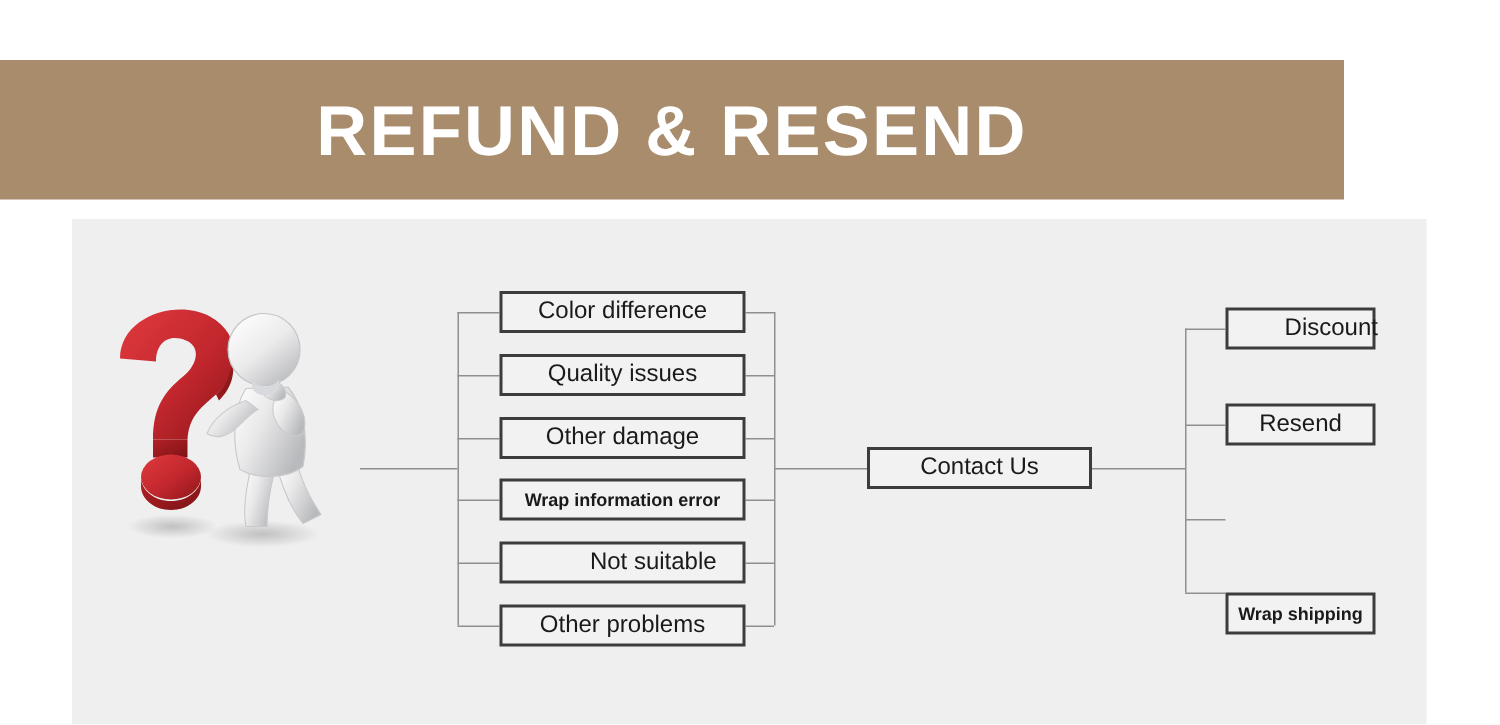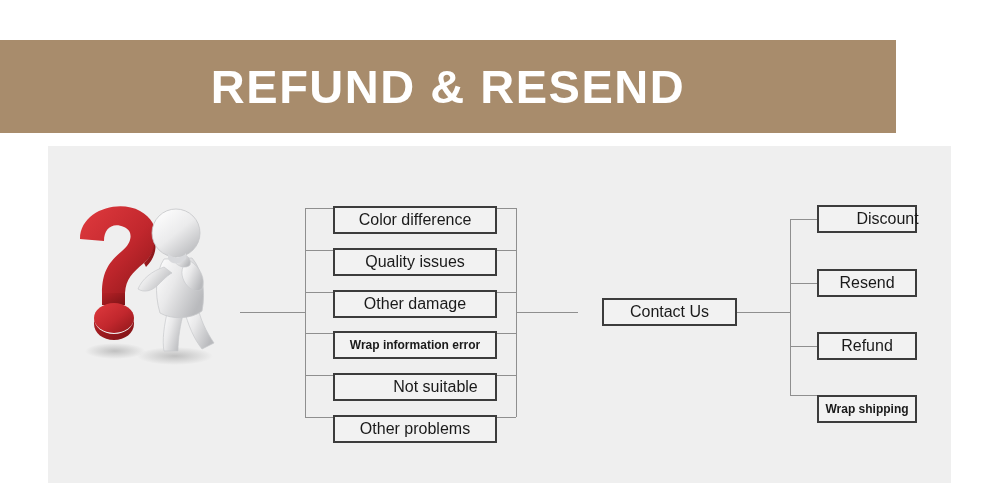--- a/index.html
+++ b/index.html
@@ -87,23 +87,23 @@
     justify-content: center;
     color: #1a1a1a;
     font-family: "Liberation Sans", sans-serif;
     line-height: 1;
     white-space: nowrap;
   }
   .fbox.sz-lg  { font-size: 16px; }
   .fbox.sz-sm  { font-size: 12px; font-weight: bold; }
 
   
-  .col-left  { left: 285px; width: 164px; height: 28px; margin-top: 12px; }
-  
-  .col-mid   { left: 554px; width: 135px; height: 28px; }
+  .col-left  { left: 285px; width: 164px; height: 28px; }
+  
+  .col-mid   { left: 530px; width: 150px; height: 28px; }
   
   .col-right { left: 769px; width: 100px; height: 28px; }
 
   
   .ln {
     position: absolute;
     background: #8f8f8f;
   }
   .ln.h { height: 1px; }
   .ln.v { width: 1px; }
@@ -213,16 +213,15 @@
   <div class="fbox col-left sz-lg" style="top:90px;">Quality issues</div>
   <div class="fbox col-left sz-lg" style="top:132px;">Other damage</div>
   <div class="fbox col-left sz-sm" style="top:173px;">Wrap information error</div>
   <div class="fbox col-left sz-lg" style="top:215px;padding-left:41px;">Not suitable</div>
   <div class="fbox col-left sz-lg" style="top:257px;">Other problems</div>
 
   <div class="fbox col-mid sz-lg" style="top:152px;">Contact Us</div>
 
   <div class="fbox col-right sz-lg" style="top:59px;padding-left:41px;">Discount</div>
   <div class="fbox col-right sz-lg" style="top:123px;">Resend</div>
-  <div class="fbox col-right sz-lg" style="top:186px;">Refund</div>
   <div class="fbox col-right sz-sm" style="top:249px;">Wrap shipping</div>
 
 </div>
 
 </body></html>

